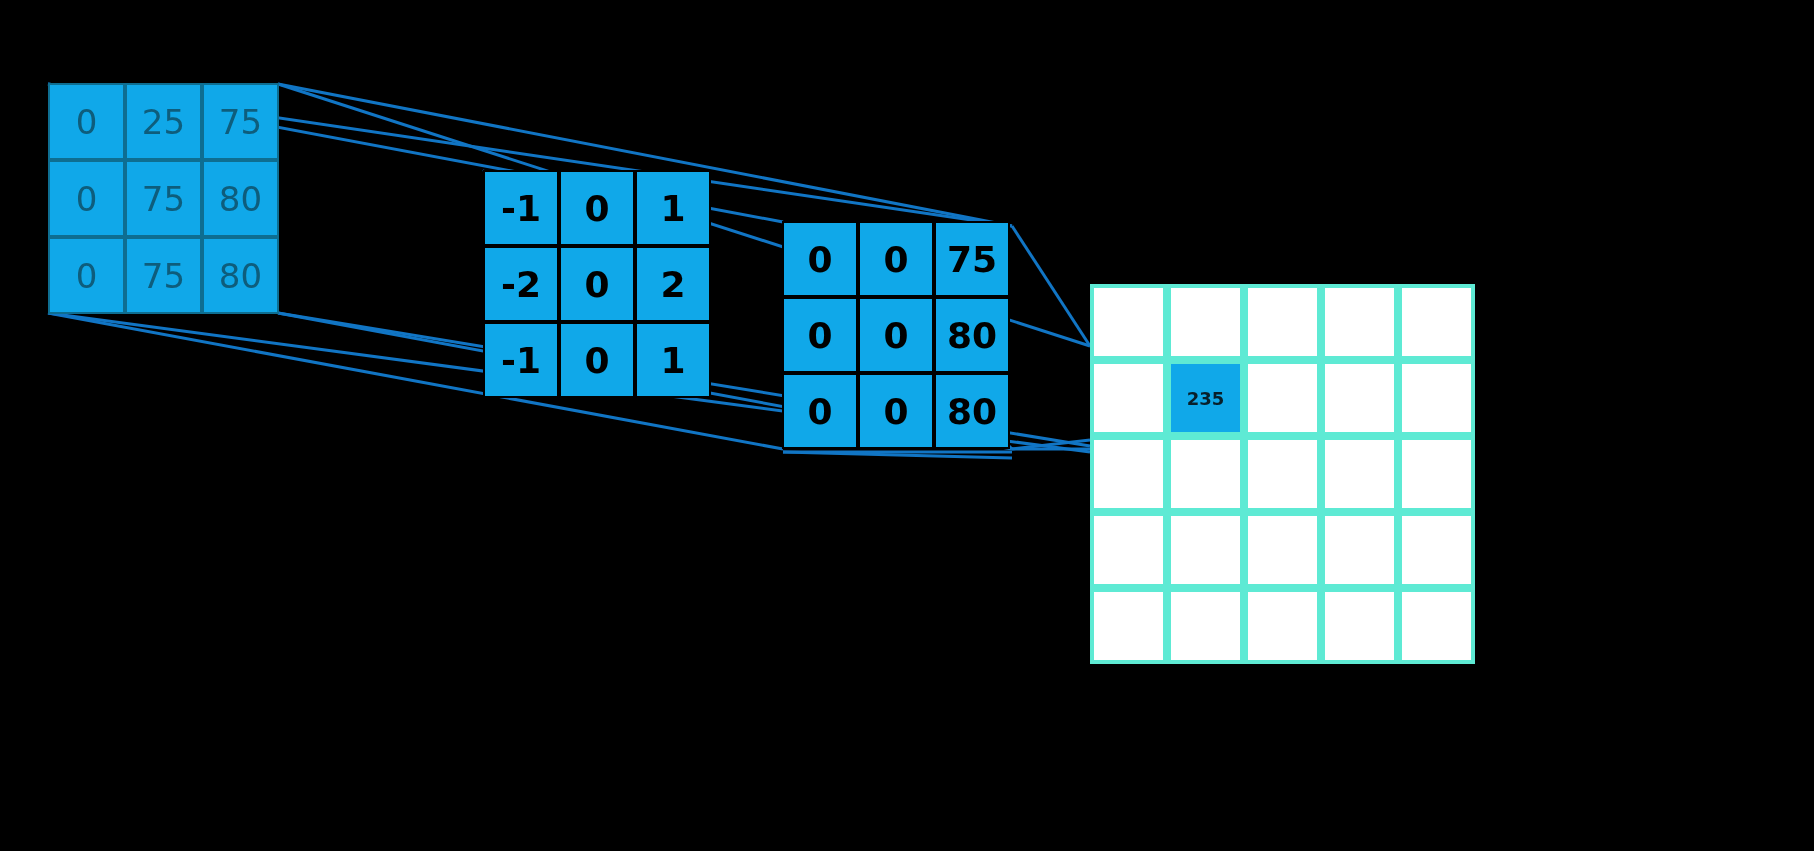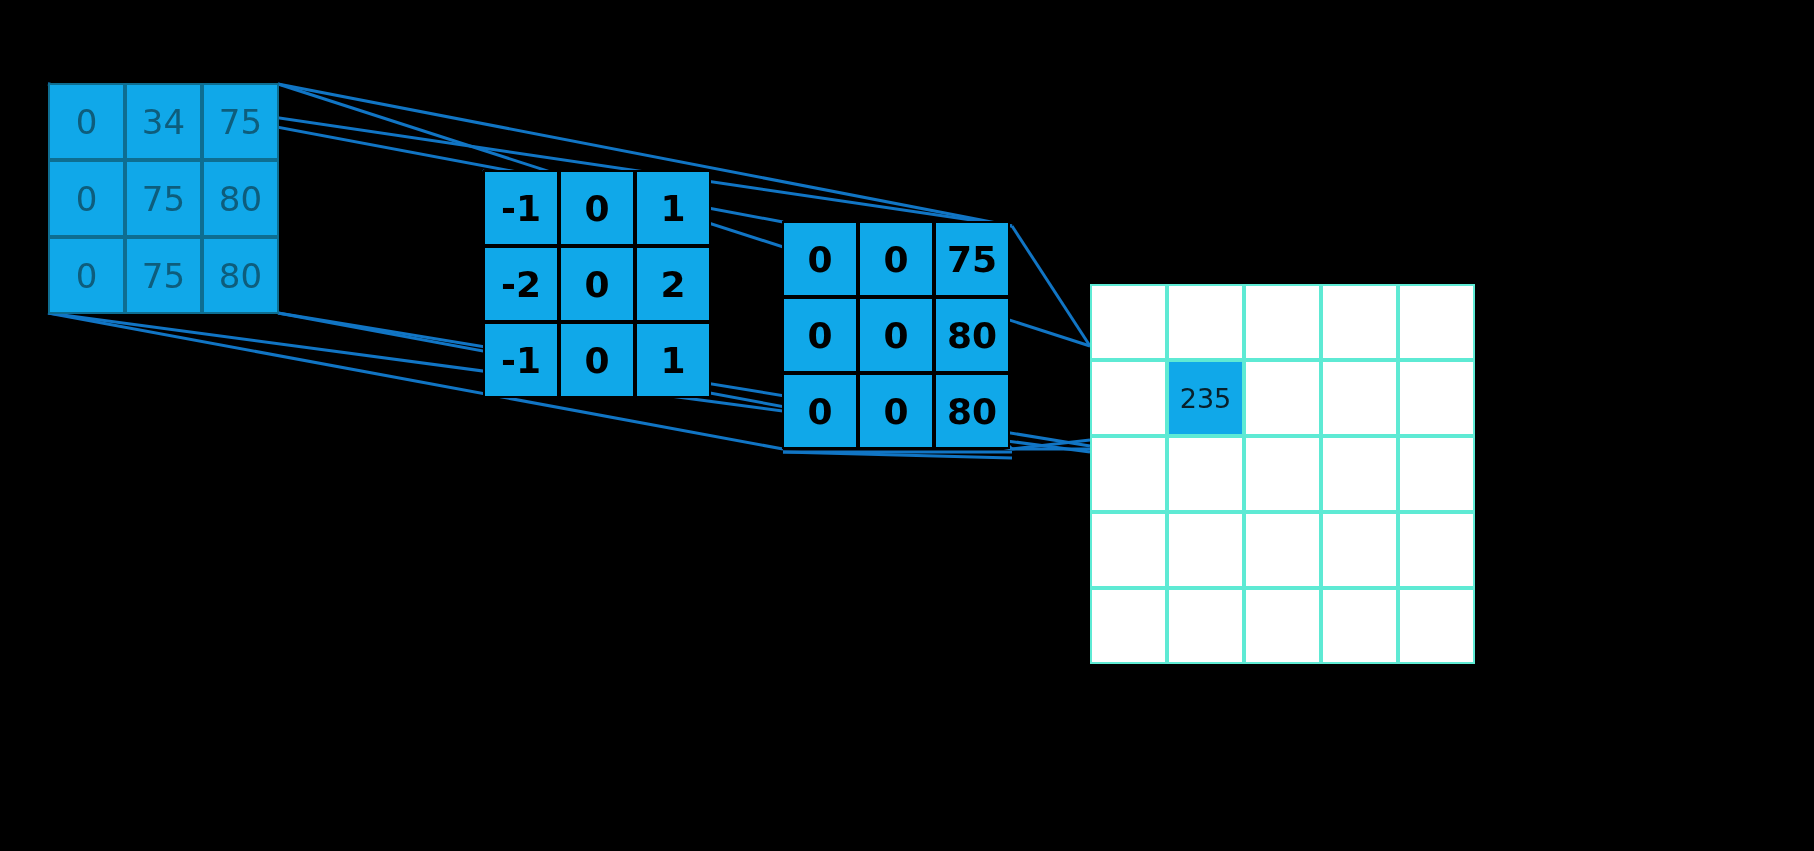--- a/index.html
+++ b/index.html
@@ -34,22 +34,22 @@
   
   #matrix-c{left:782px;top:221px;grid-template-columns:repeat(3,76px);grid-template-rows:repeat(3,76px);}
   #matrix-c .cell{
     background:#10A8E9;border:2px solid #000000;
     color:#000;font-size:36px;font-weight:700;
   }
 
   
   #matrix-out{left:1090px;top:284px;grid-template-columns:repeat(5,77px);grid-template-rows:repeat(5,76px);}
   #matrix-out .cell{
-    background:#FFFFFF;border:2px solid #5eead4;
-    color:#111;font-size:27px;font-weight:400;
+    background:#FFFFFF;border:4px solid #5eead4;
+    color:#111;font-size:18px;font-weight:700;
   }
   #matrix-out .cell.hl{background:#10A8E9;color:#08202B;}
 </style>
 </head>
 <body>
 
 <div id="stage">
 
   <svg id="links" viewBox="0 0 1814 851" xmlns="http://www.w3.org/2000/svg">
     <g fill="none" stroke="#1175C4" stroke-width="3">
@@ -71,21 +71,21 @@
       <path d="M1012,226 L1090,346"></path>
       <path d="M1012,449 L1090,440"></path>
       <path d="M1012,449 L1090,449"></path>
       <path d="M783,452 L1012,452"></path>
       <path d="M783,452 L1012,458"></path>
     </g>
   </svg>
 
   <div class="matrix" id="matrix-a">
     <div class="cell">0</div>
-    <div class="cell">34</div>
+    <div class="cell">25</div>
     <div class="cell">75</div>
     <div class="cell">0</div>
     <div class="cell">75</div>
     <div class="cell">80</div>
     <div class="cell">0</div>
     <div class="cell">75</div>
     <div class="cell">80</div>
   </div>
 
   <div class="matrix" id="matrix-k">

